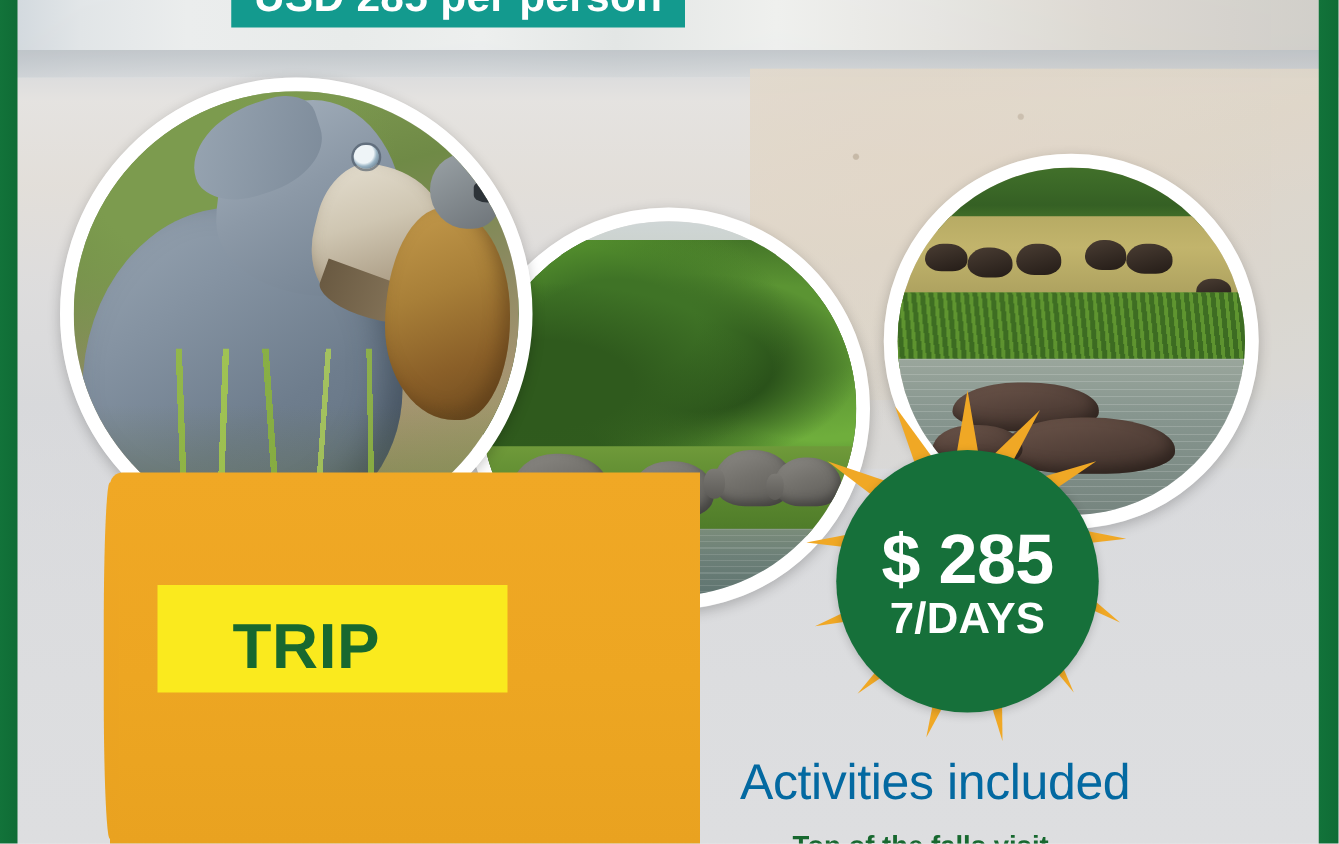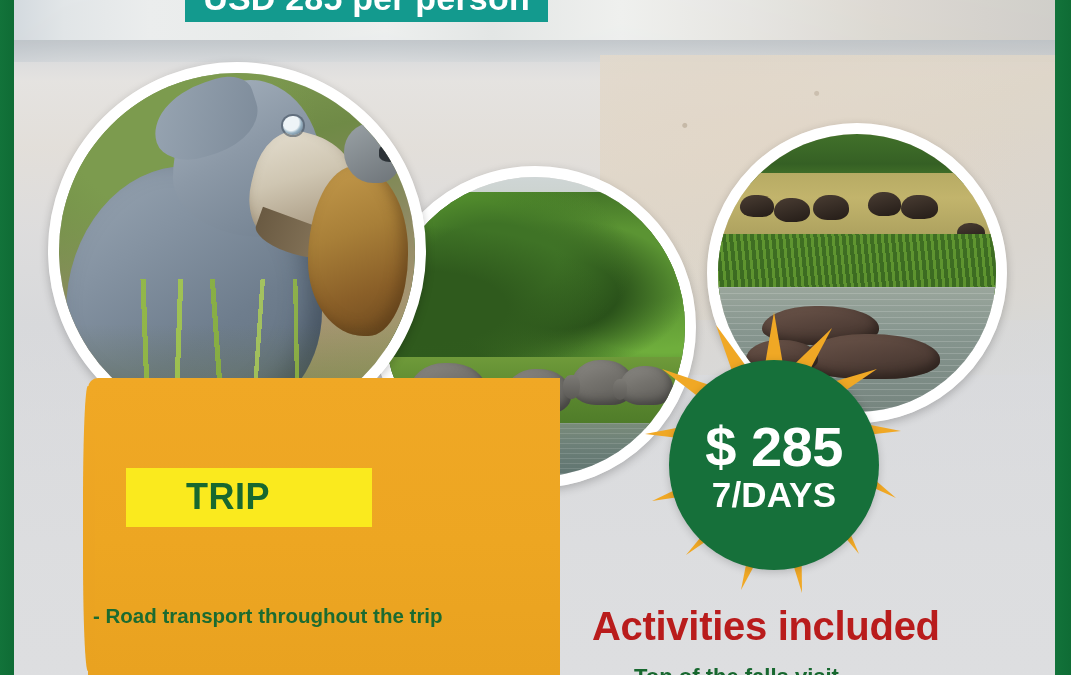--- a/index.html
+++ b/index.html
@@ -339,21 +339,21 @@
 
   .hl {
     display: inline-block;
     background: #faea1e;
     color: #17682f;
     font-weight: bold;
     letter-spacing: .5px;
     line-height: 1;
   }
   .trip-line   { position: absolute; left: 38px; top: 90px; }
-  .trip-line .hl   { font-size: 36px; padding: 11px 102px 12px 60px; }
+  .trip-line .hl   { font-size: 51px; padding: 23px 102px 12px 60px; }
   .incl-line   { position: absolute; left: 38px; top: 155px; }
   .incl-line .hl   { font-size: 47px; padding: 11px 32px 12px 22px; }
 
   .bullets {
     position: absolute;
     left: 5px; top: 222px;
     width: 100%;
   }
   .bullets li {
     list-style: none;
@@ -400,23 +400,23 @@
     letter-spacing: .2px;
   }
 
   
   .activities {
     position: absolute;
     left: 592px; top: 606px;
     z-index: 36;
   }
   .activities .act-title {
-    color: #b91c1c;
+    color: #0369a1;
     font-size: 40px;
-    font-weight: bold;
+    font-weight: normal;
     line-height: 1;
     letter-spacing: -.3px;
     white-space: nowrap;
   }
   .activities .act-item {
     margin-top: 18px;
     margin-left: 42px;
     color: #17682f;
     font-size: 22px;
     font-weight: bold;
@@ -484,21 +484,20 @@
       <div class="hippo h2"></div>
       <div class="hippo h3"></div>
     </div>
   </div>
 
   <div class="panel">
     <div class="trip-line">
       <span class="hl">TRIP</span>
     </div>
     <ul class="bullets">
-      <li>- Road transport throughout the trip</li>
     </ul>
   </div>
 
   <div class="badge-wrap">
     <svg class="rays" viewBox="0 0 258 300">
       <g fill="#F0A825">
         <polygon points="129,0 142,76 116,76"></polygon>
         <polygon points="187,16 150,86 133,68"></polygon>
         <polygon points="232,57 166,102 157,79"></polygon>
         <polygon points="256,119 178,128 180,104"></polygon>

